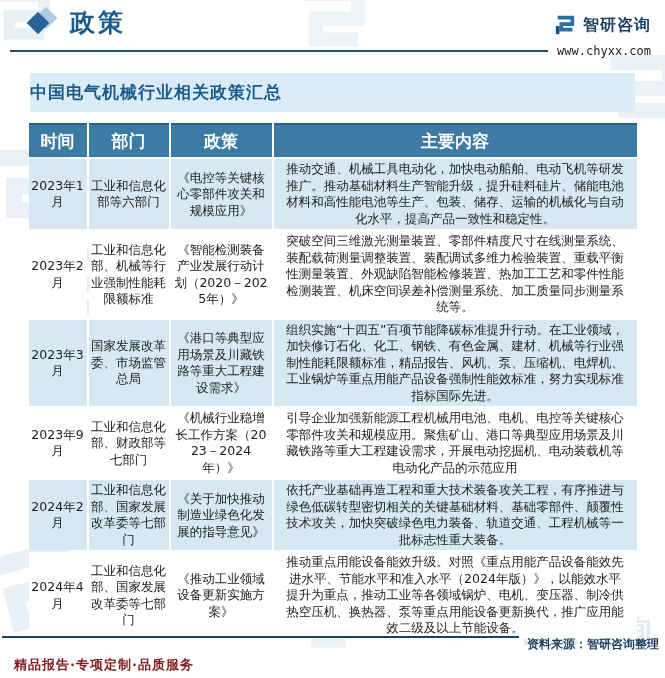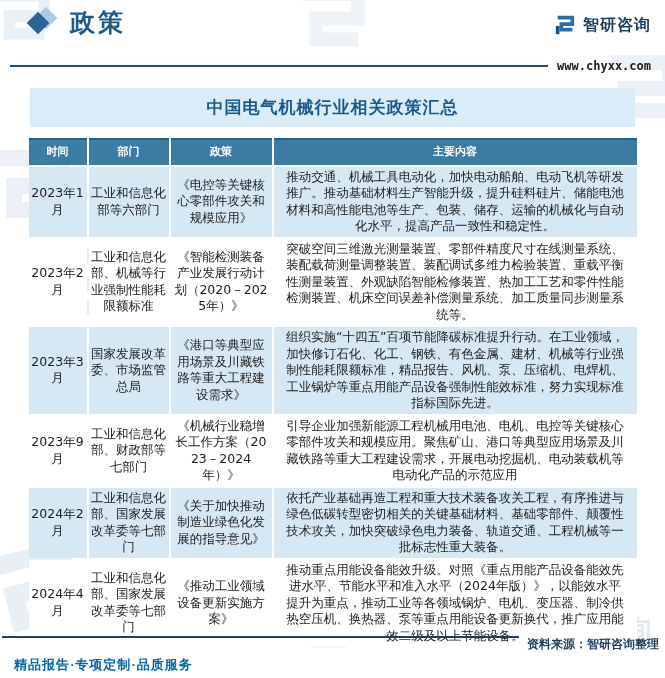--- a/index.html
+++ b/index.html
@@ -40,67 +40,67 @@
   .diamond.back { left: 10px; top: 1px; background: #aecbe2; }
   .diamond.front { left: 2px; top: 6px; background: #2a6496; }
   .section-title {
     margin: 0; font-size: 25px; font-weight: bold; color: #1c5a8c;
     letter-spacing: 3px; line-height: 1.1;
   }
   .topbar-right { display: flex; align-items: center; gap: 7px; margin-top: 5px; }
   .logo-mark svg { width: 22px; height: 22px; display: block; }
   .brand-name { font-size: 16px; font-weight: bold; color: #1d3e5e; letter-spacing: 1px; }
 
-  .rule-row { position: relative; z-index: 2; display: flex; align-items: center; padding: 0 14px 0 10px; margin-top: 15px; font-weight: bold; }
+  .rule-row { position: relative; z-index: 2; display: flex; align-items: center; padding: 0 14px 0 10px; margin-top: 0; }
   .rule { flex: 1; height: 2px; background: #1f4e79; margin-right: 9px; }
   .website {
     font-size: 12px; color: #222222;
     font-family: "DejaVu Sans Mono", "Liberation Mono", monospace;
     white-space: nowrap;
   }
 
   
   .title-banner {
     position: relative; z-index: 2;
     margin: 15px 30px 1px 30px;
     background: #d9ecf8;
     color: #1c5a8c; font-size: 17px; font-weight: bold;
-    text-align: center; padding: 8px 10px; letter-spacing: 1px;
+    padding: 8px 0; letter-spacing: 1px;
   }
 
   
   .policy-table {
     position: relative; z-index: 2;
     margin: 9px auto 0 auto; width: 612px;
     border-collapse: separate; border-spacing: 2px;
     table-layout: fixed;
     font-size: 12.5px; line-height: 1.32;
   }
   .policy-table col.c1 { width: 58px; }
   .policy-table col.c2 { width: 80px; }
   .policy-table col.c3 { width: 101px; }
   .policy-table th {
     background: #3c7ba3; color: #ffffff; font-weight: bold;
-    font-size: 11px; padding: 5px 0;
+    font-size: 17px; padding: 5px 0;
     border-top: 2px solid #25618a;
   }
   .policy-table td {
     padding: 2px 2px; text-align: center; vertical-align: middle;
     color: #1c1c1c; word-break: break-all;
   }
   .policy-table td.c-content { padding: 2px 12px; }
   .policy-table tbody tr:nth-child(odd) td { background: #d6e8f3; }
   .policy-table tbody tr:nth-child(even) td { background: #ffffff; }
 
   
   footer { position: absolute; z-index: 2; left: 0; right: 0; bottom: 4px; }
   .source-row { display: flex; align-items: flex-start; padding: 0 6px 0 2px; }
   .foot-rule { flex: 1; height: 2px; background: #1f3d66; }
   .source { font-size: 12px; font-weight: bold; color: #1d3e5e; padding-left: 8px; white-space: nowrap; }
-  .tagline { font-size: 13px; font-weight: bold; color: #0369a1; padding: 3px 0 0 14px; letter-spacing: 1px; font-family: Liberation Serif, serif; }
+  .tagline { font-size: 13px; font-weight: bold; color: #7f1d1d; padding: 3px 0 0 14px; letter-spacing: 1px; }
 </style>
 </head>
 <body>
 
 <div class="page">
 
   <span class="wm wm-1">
     <svg width="70" height="70" viewBox="0 0 24 24">
         <path d="M4 4 H20 V11 H8 V17 H20" fill="none" stroke="#2a6ea6" stroke-width="4"></path>
       </svg>

